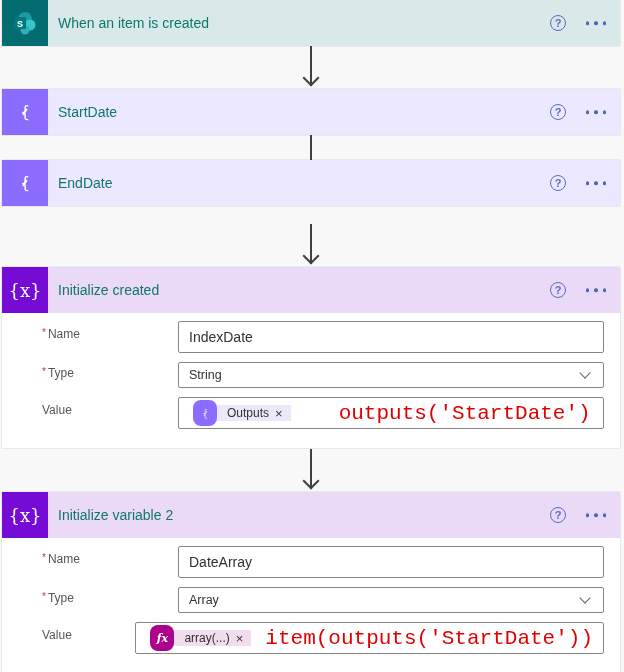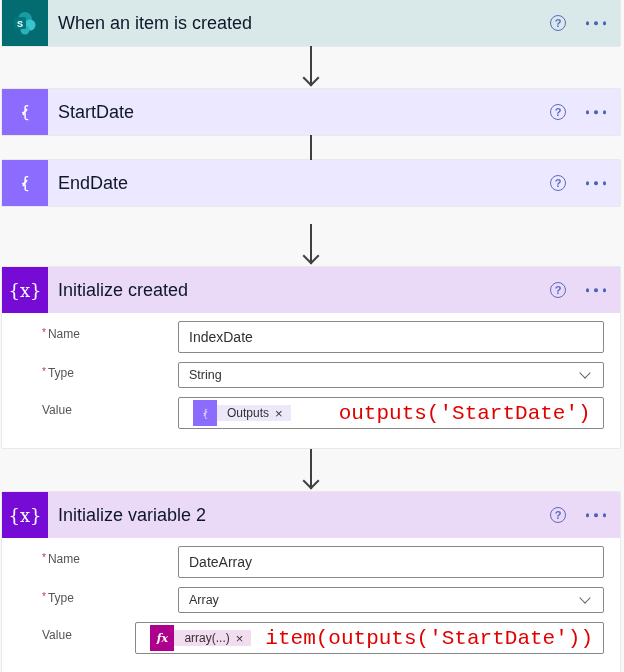--- a/index.html
+++ b/index.html
@@ -2,38 +2,38 @@
 <html><head>
 <meta charset="utf-8">
 <style>
   * { box-sizing: border-box; margin: 0; padding: 0; }
   html, body { width: 624px; height: 672px; overflow: hidden; background: #f8f8f8; }
   body { font-family: "Liberation Sans", sans-serif; color: #323130; position: relative; }
 
   .card { position: absolute; left: 2px; width: 618px; background: #fff; box-shadow: 0 0 1px rgba(0,0,0,0.35); }
   .card-header { display: flex; align-items: center; height: 46px; position: relative; }
   .icon-box { width: 46px; height: 46px; display: flex; align-items: center; justify-content: center; flex: 0 0 46px; }
-  .card-title { margin-left: 10px; font-size: 18px; color: #0f172a; flex: 1; }
+  .card-title { margin-left: 10px; font-size: 14px; color: #0f766e; flex: 1; }
   .help-btn { position: absolute; right: 54px; top: 50%; transform: translateY(-50%); width: 16px; height: 16px; border-radius: 50%; border: 1.5px solid #5c6bc0; color: #5c6bc0; font-size: 11px; font-weight: bold; display: flex; align-items: center; justify-content: center; cursor: pointer; }
   .more-btn { position: absolute; right: 14px; top: 50%; transform: translateY(-50%); display: flex; gap: 5px; cursor: pointer; }
   .more-btn span { width: 3.5px; height: 3.5px; background: #4a64b8; border-radius: 50%; display: block; }
 
   .connector { position: absolute; left: 310px; width: 2px; background: #404040; }
   .arrowhead { position: absolute; width: 12px; height: 12px; border-right: 2px solid #404040; border-bottom: 2px solid #404040; transform: rotate(45deg); }
 
   .card-body { padding: 8px 16px 12px 12px; }
   .field-row { display: flex; align-items: flex-start; margin-bottom: 9px; margin-left: 28px; }
   .field-label { width: 136px; font-size: 12px; color: #555; padding-top: 6px; }
   .field-label .req { color: #c4314b; font-size: 10px; margin-right: 2px; vertical-align: 2px; }
   .field-input { flex: 1; height: 32px; border: 1px solid #8a8886; border-radius: 2px; display: flex; align-items: center; padding: 0 10px; font-size: 14px; color: #323130; background: #fff; }
   .field-select { height: 26px; font-size: 12.5px; justify-content: space-between; }
   .chevron { width: 8px; height: 8px; border-right: 1.2px solid #666; border-bottom: 1.2px solid #666; transform: rotate(45deg); margin-top: -5px; margin-right: 4px; }
   .field-value { height: 32px; padding: 0 10px 0 14px; }
   .token { display: flex; align-items: center; height: 16px; padding-right: 8px; font-size: 12px; color: #323130; }
-  .token-icon { width: 24px; height: 26px; display: flex; align-items: center; justify-content: center; color: #fff; margin-right: 10px; font-size: 11px; }
+  .token-icon { width: 24px; height: 26px; display: flex; align-items: center; justify-content: center; color: #fff; margin-right: 10px; font-size: 11px; border-radius: 8px; }
   .token-x { margin-left: 6px; font-size: 13px; color: #333; cursor: pointer; }
   .annotation { font-family: Liberation Mono, monospace; color: #e00000; font-size: 21px; margin-left: 48px; }
   .annotation2 { margin-left: 14px; }
 </style>
 </head>
 <body>
 
 <div class="card" style="top:0;">
   <div class="card-header" style="background:#d9e8e8;">
     <div class="icon-box" style="background:#036c70;">

